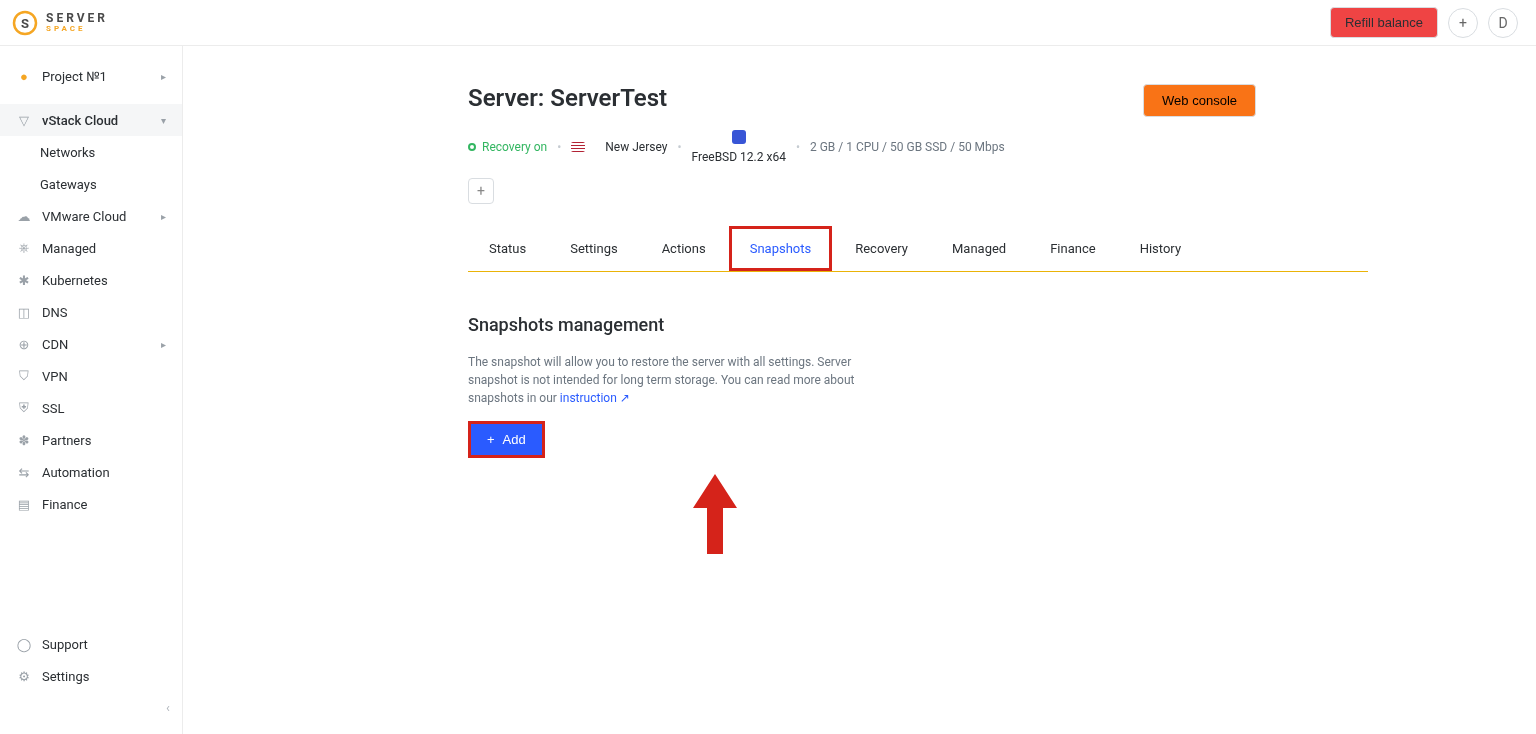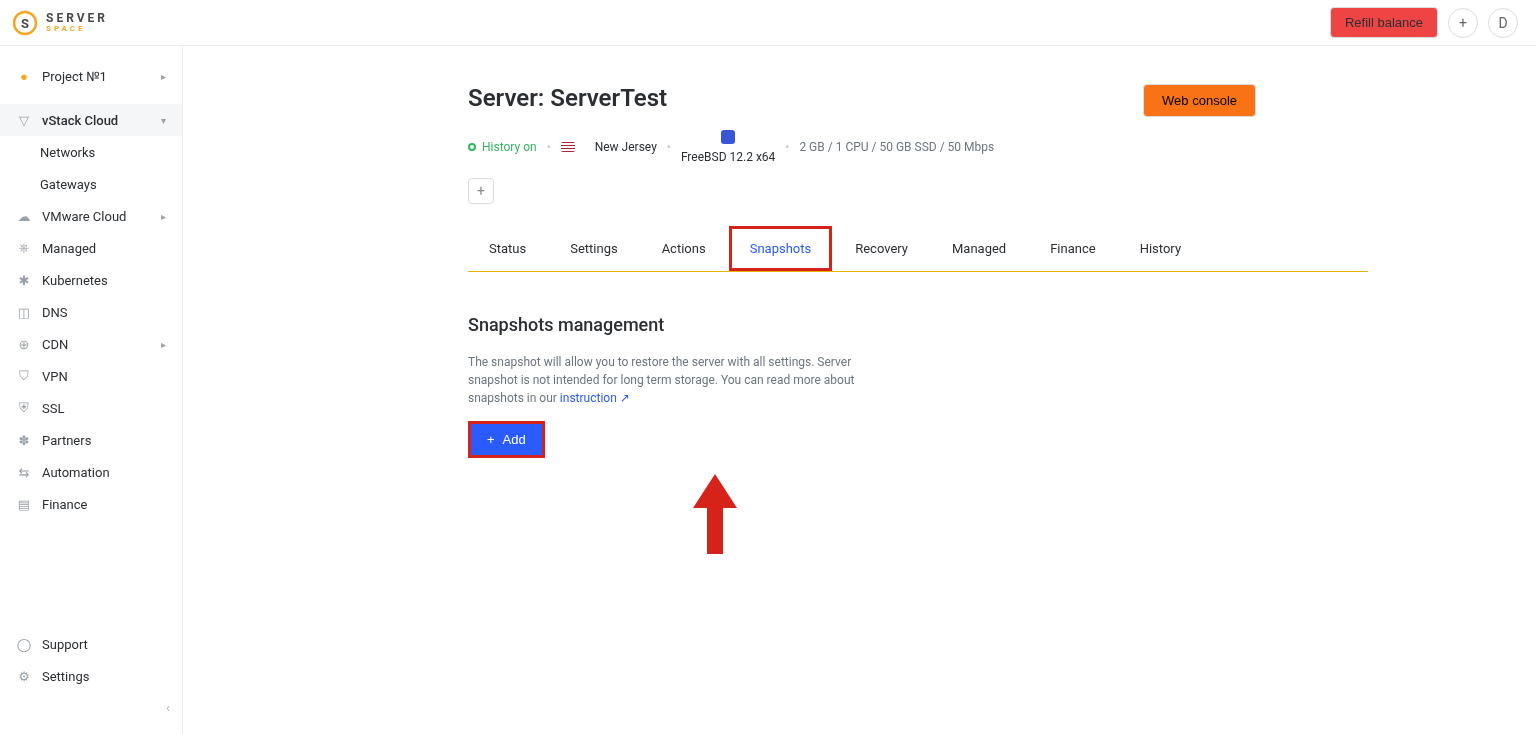--- a/index.html
+++ b/index.html
@@ -177,21 +177,21 @@
       <div class="page-head">
         <h1 class="page-title">Server: ServerTest</h1>
       </div>
       <div class="web-console-wrap">
         <button class="web-console-btn">Web console</button>
       </div>
 
       <div class="meta-row">
         <span class="power">
           <span class="bullet"></span>
-          <span>History on</span>
+          <span>Recovery on</span>
         </span>
         <span class="dot">•</span>
         <span class="loc">
           <span class="flag"></span>
           <span>New Jersey</span>
         </span>
         <span class="dot">•</span>
         <span class="os">
           <span class="os-ico"></span>
           <span>FreeBSD 12.2 x64</span>

